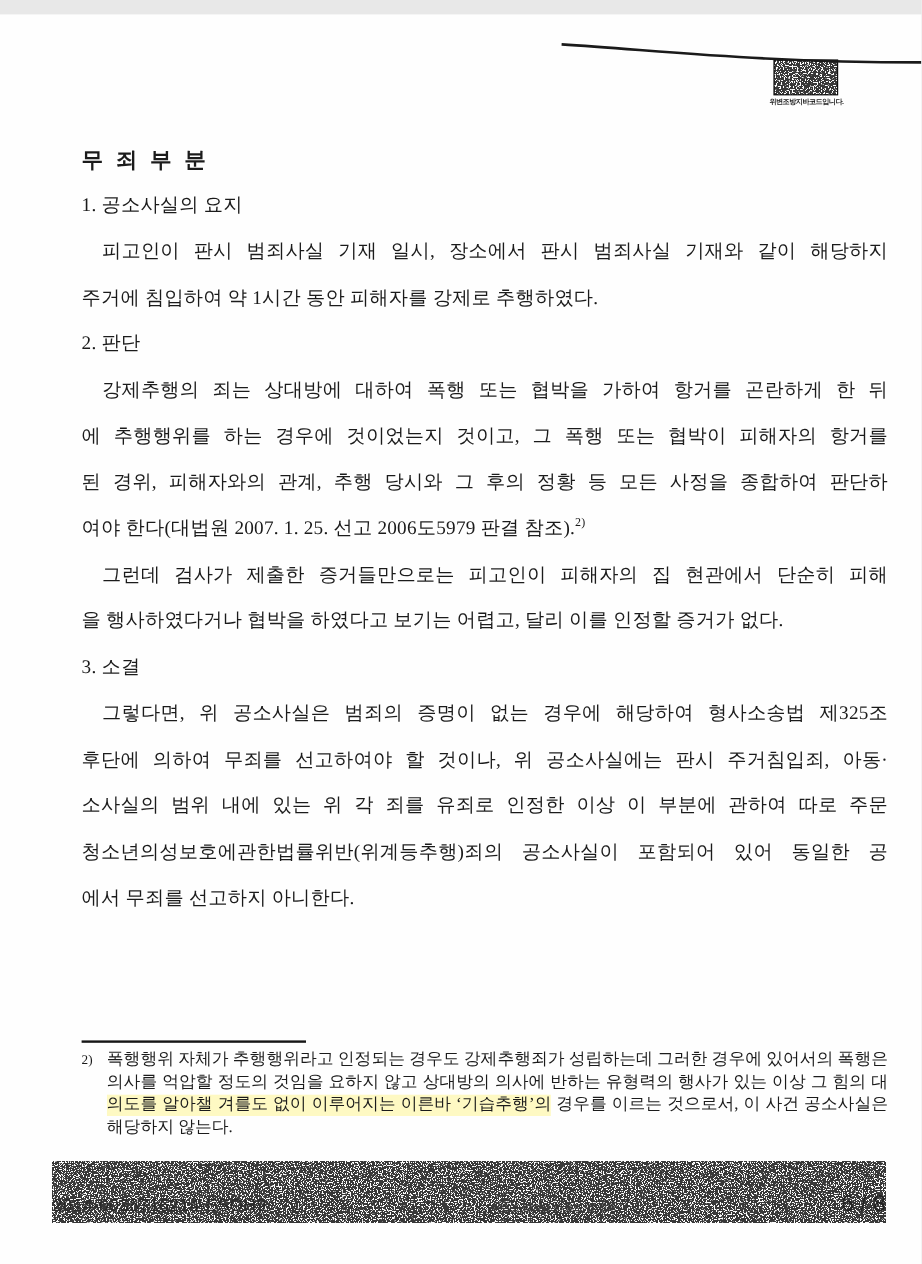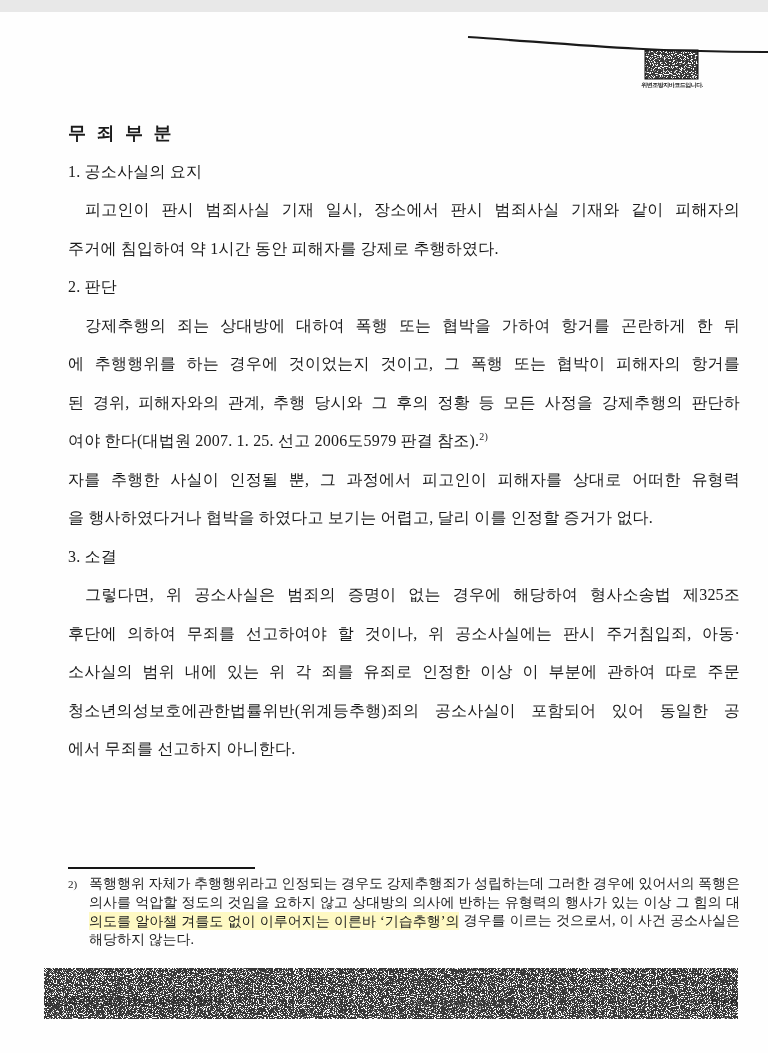--- a/index.html
+++ b/index.html
@@ -27,21 +27,21 @@
   .fline { height:18.6px; line-height:18.6px; font-size:14px; overflow:hidden; }
   .fline.justify { text-align:justify; text-align-last:justify; }
   .fline.left { text-align:left; }
   .hl { padding:1.5px 0; }
 
   
   .footer { position:absolute; left:44px; top:981px; width:694px; display:flex; align-items:baseline; }
   .doc-number { font-family:"Liberation Sans","DejaVu Sans",sans-serif; font-size:14.5px; letter-spacing:0.3px; color:#2a2a2a; }
   .footer-caption { flex:1; text-align:center; font-size:8px; font-weight:bold; color:#3a3a3a;
                     font-family:"Liberation Sans","DejaVu Sans",sans-serif; }
-  .page-number { font-family:"Liberation Sans","DejaVu Sans",sans-serif; font-size:14px; color:#222; }
+  .page-number { font-family:"Liberation Sans","DejaVu Sans",sans-serif; font-size:19px; color:#222; }
 
   
   .top-caption { position:absolute; left:639px; top:69px; width:66px; text-align:center;
                  font-size:6px; letter-spacing:-0.5px; font-weight:bold; color:#222;
                  font-family:"Liberation Sans","DejaVu Sans",sans-serif; }
 </style>
 </head>
 <body>
 
 <div class="page" style="color: rgb(27, 27, 27);">
@@ -57,28 +57,28 @@
     <rect x="645" y="38" width="53" height="29" filter="url(#noiseF)"></rect>
     <rect x="645" y="38" width="53" height="29" fill="none" stroke="#111" stroke-width="1"></rect>
     <path d="M468 25 C560 31 636 40 768 40" fill="none" stroke="#1a1a1a" stroke-width="2.2"></path>
   </svg>
 
   <div class="top-caption">위변조방지바코드입니다.</div>
 
   <div class="doc-body">
       <div class="bline left heading">무 죄 부 분</div>
       <div class="bline left">1. 공소사실의 요지</div>
-      <div class="bline justify indent">피고인이 판시 범죄사실 기재 일시, 장소에서 판시 범죄사실 기재와 같이 피해자의</div>
+      <div class="bline justify indent">피고인이 판시 범죄사실 기재 일시, 장소에서 판시 범죄사실 기재와 같이 해당하지</div>
       <div class="bline left">주거에 침입하여 약 1시간 동안 피해자를 강제로 추행하였다.</div>
       <div class="bline left">2. 판단</div>
       <div class="bline justify indent">강제추행의 죄는 상대방에 대하여 폭행 또는 협박을 가하여 항거를 곤란하게 한 뒤</div>
       <div class="bline justify">에 추행행위를 하는 경우에 것이었는지 것이고, 그 폭행 또는 협박이 피해자의 항거를</div>
-      <div class="bline justify">된 경위, 피해자와의 관계, 추행 당시와 그 후의 정황 등 모든 사정을 강제추행의 판단하</div>
+      <div class="bline justify">된 경위, 피해자와의 관계, 추행 당시와 그 후의 정황 등 모든 사정을 종합하여 판단하</div>
       <div class="bline left">여야 한다(대법원 2007. 1. 25. 선고 2006도5979 판결 참조).<sup class="fnref">2)</sup></div>
-      <div class="bline justify">자를 추행한 사실이 인정될 뿐, 그 과정에서 피고인이 피해자를 상대로 어떠한 유형력</div>
+      <div class="bline justify indent">그런데 검사가 제출한 증거들만으로는 피고인이 피해자의 집 현관에서 단순히 피해</div>
       <div class="bline left">을 행사하였다거나 협박을 하였다고 보기는 어렵고, 달리 이를 인정할 증거가 없다.</div>
       <div class="bline left">3. 소결</div>
       <div class="bline justify indent">그렇다면, 위 공소사실은 범죄의 증명이 없는 경우에 해당하여 형사소송법 제325조</div>
       <div class="bline justify">후단에 의하여 무죄를 선고하여야 할 것이나, 위 공소사실에는 판시 주거침입죄, 아동·</div>
       <div class="bline justify">소사실의 범위 내에 있는 위 각 죄를 유죄로 인정한 이상 이 부분에 관하여 따로 주문</div>
       <div class="bline justify">청소년의성보호에관한법률위반(위계등추행)죄의 공소사실이 포함되어 있어 동일한 공</div>
       <div class="bline left">에서 무죄를 선고하지 아니한다.</div>
     </div>
 
   <div class="footnote">

